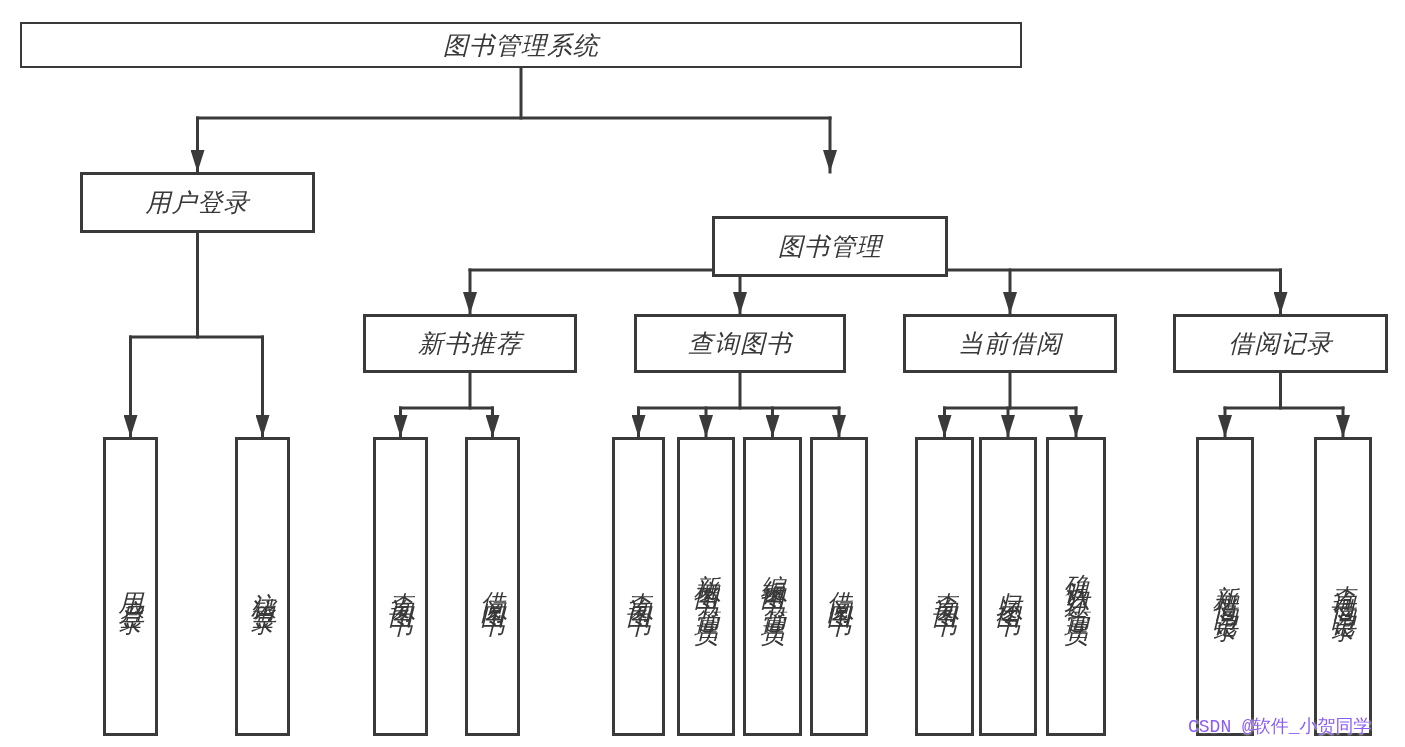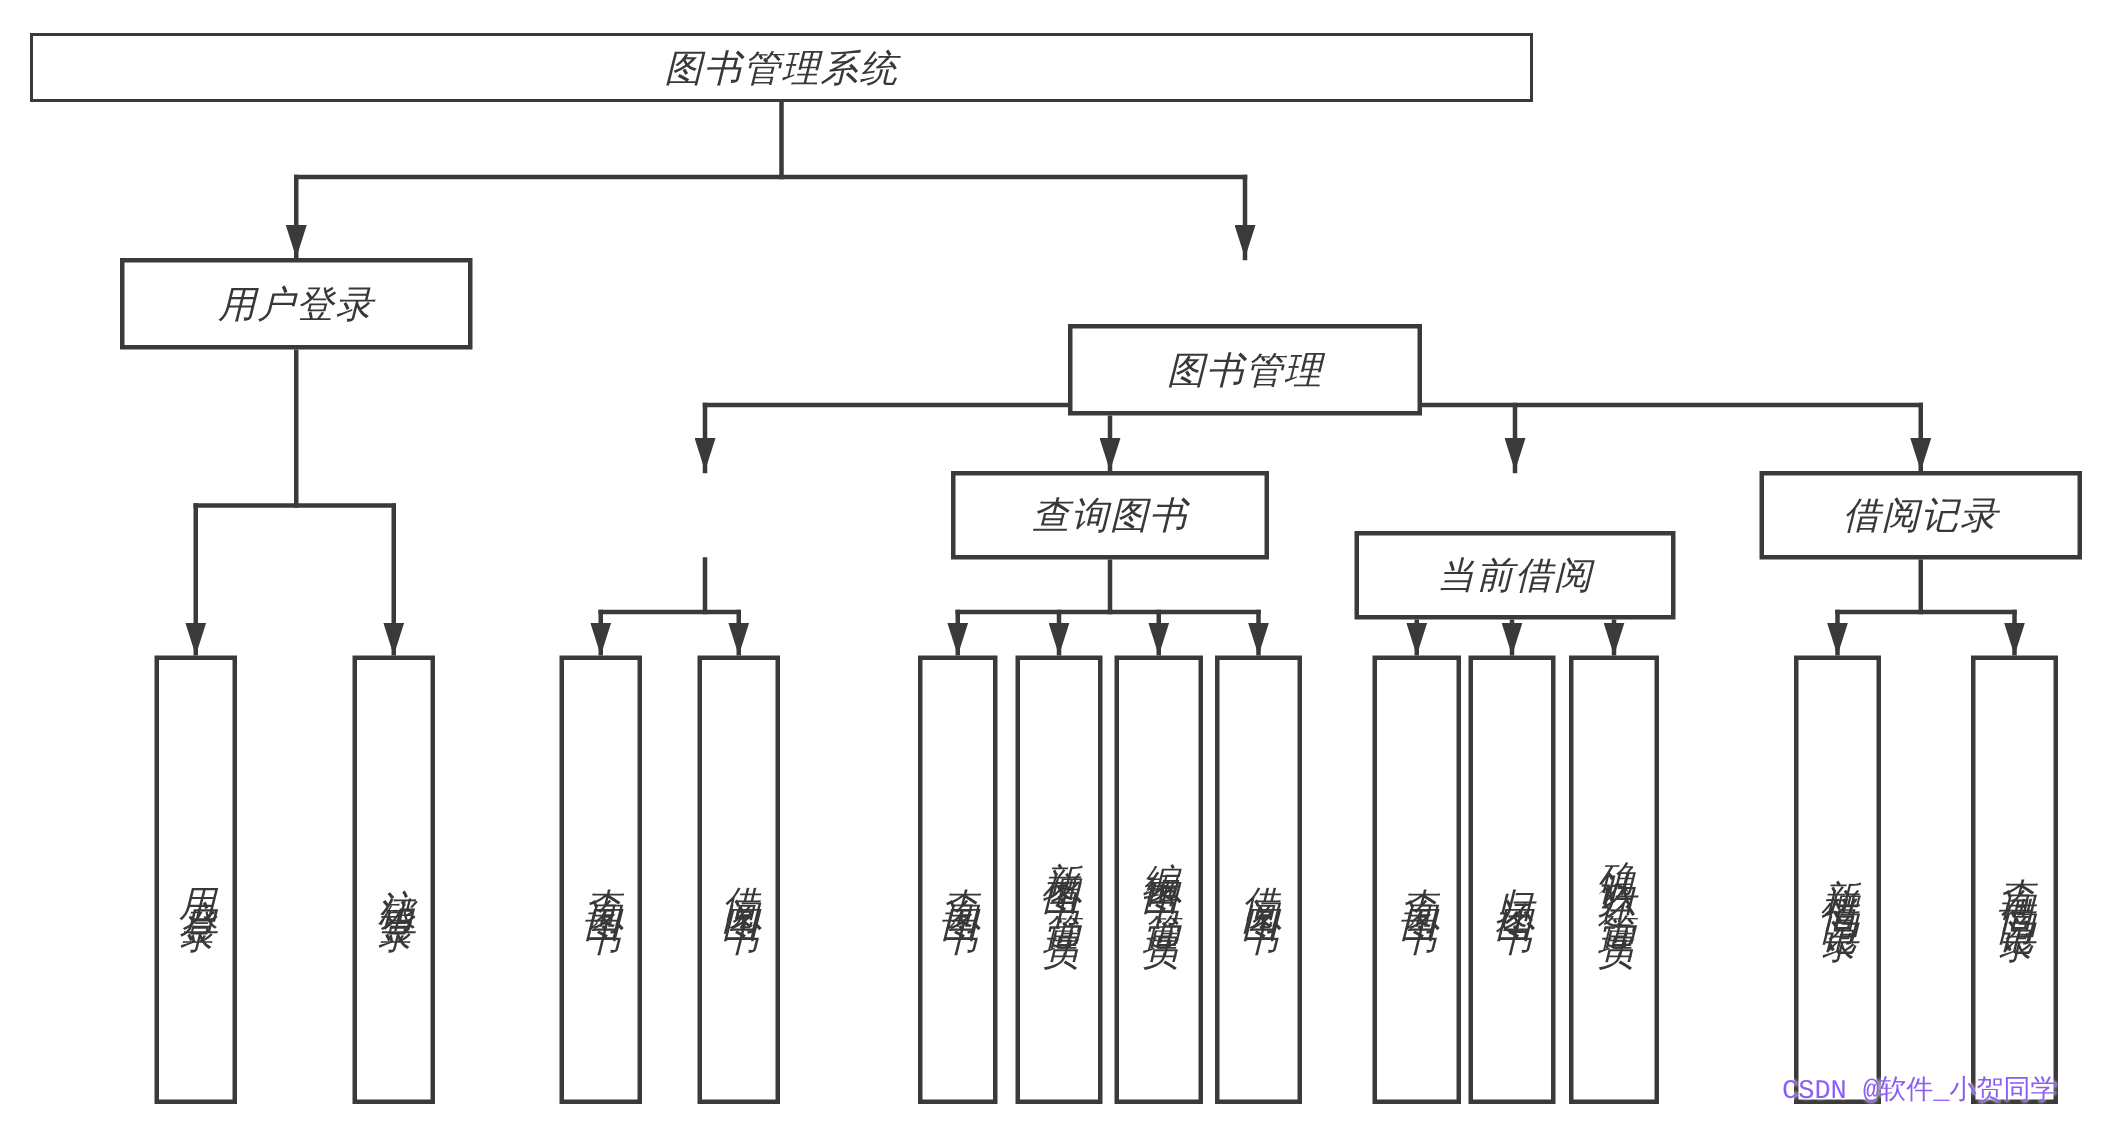--- a/index.html
+++ b/index.html
@@ -122,24 +122,27 @@
     <span class="hlabel">图书管理系统</span>
   </div>
 
   <div class="node" style="left:80px; top:172px; width:235px; height:61px;">
     <span class="hlabel">用户登录</span>
   </div>
   <div class="node" style="left:712px; top:172px; width:236px; height:61px;margin-top:44px;">
     <span class="hlabel">图书管理</span>
   </div>
 
+  <div class="node" style="left:363px; top:314px; width:214px; height:59px;">
+    <span class="hlabel">新书推荐</span>
+  </div>
   <div class="node" style="left:634px; top:314px; width:212px; height:59px;">
     <span class="hlabel">查询图书</span>
   </div>
-  <div class="node" style="left:903px; top:314px; width:214px; height:59px;margin-top:40px;">
+  <div class="node" style="left:903px; top:314px; width:214px; height:59px;">
     <span class="hlabel">当前借阅</span>
   </div>
   <div class="node" style="left:1173px; top:314px; width:215px; height:59px;justify-content:center;">
     <span class="hlabel">借阅记录</span>
   </div>
 
   <div class="node leaf" style="left:103px; top:437px; width:55px; height:299px;">
     <span class="vlabel">用户登录</span>
   </div>
   <div class="node leaf" style="left:235px; top:437px; width:55px; height:299px;">

